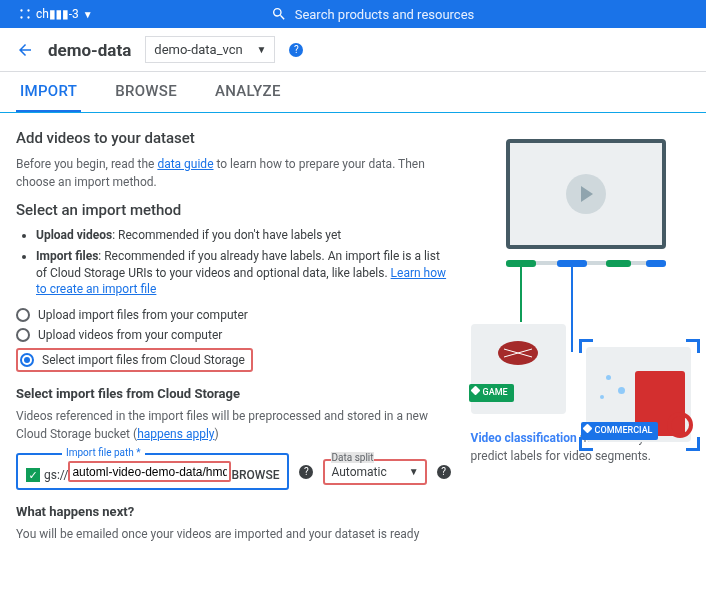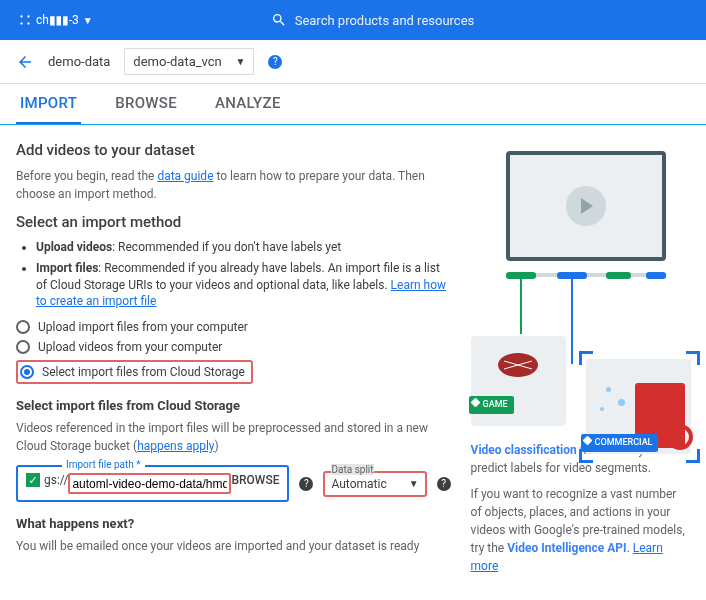--- a/index.html
+++ b/index.html
@@ -1,28 +1,28 @@
 <!DOCTYPE html>
 <html><head>
 <meta charset="utf-8">
 <style>
   * { box-sizing: border-box; margin: 0; padding: 0; }
   body { font-family: Roboto, Arial, sans-serif; font-size: 13px; color: #3c4043; background: #fff; width: 706px; }
   
   
-  .topbar { background: #1a73e8; height: 40px; display: flex; align-items: center; padding: 0 10px; color: #fff; }
+  .topbar { background: #1a73e8; height: 28px; display: flex; align-items: center; padding: 0 10px; color: #fff; }
   .topbar .proj { font-size: 12px; padding: 0 8px; display: flex; align-items: center; gap: 4px; }
   .topbar .proj svg { width: 14px; height: 14px; }
   .topbar .search { flex: 1; display: flex; align-items: center; gap: 8px; padding-left: 170px; color: #e8f0fe; font-size: 13px;}
   .topbar .search .sicon { width:16px; height:16px; fill:#fff; }
   
   
   .header { display: flex; align-items: center; padding: 8px 16px; border-bottom: 1px solid #dadce0; gap: 14px; }
   .header .back { width: 18px; height: 18px; cursor: pointer; }
-  .header .title { font-size: 13px; color:#3c4043; font-weight:400; }
+  .header .title { font-size: 17px; color:#3c4043; font-weight:700; }
   .header .dsselect { border:1px solid #dadce0; padding:5px 8px; font-size:13px; min-width:130px; display:flex; align-items:center; justify-content:space-between; cursor:pointer; }
   .header .help { width:14px; height:14px; border-radius:50%; background:#1a73e8; color:#fff; font-size:10px; display:flex; align-items:center; justify-content:center; cursor:pointer; }
   
   
   .tabs { display:flex; gap: 30px; padding: 0 16px; border-bottom:1px solid #0ea5e9; font-size:15px; letter-spacing:0.3px; }
   .tab { padding: 10px 4px; color:#5f6368; cursor:pointer; font-weight:500; }
   .tab.active { color:#1a73e8; border-bottom:2px solid #1a73e8; }
   
   .main { display:flex; padding: 16px; gap: 20px; }
   .left { flex:1; }
@@ -37,21 +37,21 @@
   ul li { margin-bottom:4px; line-height:1.4; }
   ul li b { font-weight:700; }
   
   .radio-row { display:flex; align-items:center; gap:8px; font-size:12px; color:#3c4043; margin:6px 0; }
   .radio { width:14px; height:14px; border:2px solid #5f6368; border-radius:50%; position:relative; cursor:pointer; }
   .radio.checked { border-color:#1a73e8; }
   .radio.checked::after { content:''; width:6px; height:6px; background:#1a73e8; border-radius:50%; position:absolute; top:2px; left:2px; }
   .hl { border:2px solid #e06666; border-radius:3px; padding:3px 6px 3px 2px; display:inline-flex; align-items:center; gap:6px; }
   
   .filerow { display:flex; align-items:center; gap:10px; margin-top:10px; position:relative; }
-  .path-wrap { border:2px solid #1a73e8; border-radius:3px; display:flex; align-items:flex-start; padding:6px 8px; background:#fff; position:relative; flex:1; max-width:300px; }
+  .path-wrap { border:2px solid #1a73e8; border-radius:3px; display:flex; align-items:flex-end; padding:6px 8px; background:#fff; position:relative; flex:1; max-width:300px; }
   .path-wrap .cb { width:14px; height:14px; background:#0f9d58; color:#fff; display:flex; align-items:center; justify-content:center; font-size:11px; margin-right:4px; }
   .path-wrap .prefix { font-size:12px; color:#3c4043; }
   .path-input { border:none; outline:none; font-size:12px; flex:1; }
   .path-hl { border:2px solid #e06666; border-radius:2px; padding:1px 2px; }
   .path-label { position:absolute; top:-8px; left:44px; background:#fff; padding:0 4px; font-size:10px; color:#1a73e8; }
   .browse-btn { font-size:12px; font-weight:500; color:#3c4043; cursor:pointer; margin-left:auto; }
   .qmark { width:14px; height:14px; border-radius:50%; background:#3c4043; color:#fff; font-size:10px; display:flex; align-items:center; justify-content:center; cursor:pointer; }
   
   .split-wrap { border:2px solid #e06666; border-radius:3px; padding:4px 6px; }
   .split-inner { position:relative; display:flex; align-items:center; gap:22px; font-size:12px; }
@@ -200,15 +200,14 @@
         <div style="position:absolute;left:14px;top:48px;width:4px;height:4px;background:#90caf9;border-radius:50%"></div>
       </div>
       <div class="badge" style="background:#1a73e8;top:293px;left:110px">COMMERCIAL</div>
 
       <div style="position:absolute;top:210px;left:108px;width:14px;height:14px;border-top:3px solid #1a73e8;border-left:3px solid #1a73e8"></div>
       <div style="position:absolute;top:210px;left:215px;width:14px;height:14px;border-top:3px solid #1a73e8;border-right:3px solid #1a73e8"></div>
       <div style="position:absolute;top:308px;left:108px;width:14px;height:14px;border-bottom:3px solid #1a73e8;border-left:3px solid #1a73e8"></div>
       <div style="position:absolute;top:308px;left:215px;width:14px;height:14px;border-bottom:3px solid #1a73e8;border-right:3px solid #1a73e8"></div>
     </div>
     <p><b>Video classification</b><span> models let you predict labels for video segments.</span></p>
-    <p><span>If you want to recognize a vast number of objects, places, and actions in your videos with Google's pre-trained models, try the </span><b>Video Intelligence API</b><span>. </span><a class="link">Learn more</a></p>
   </div>
 </div>
 
 </body></html>

